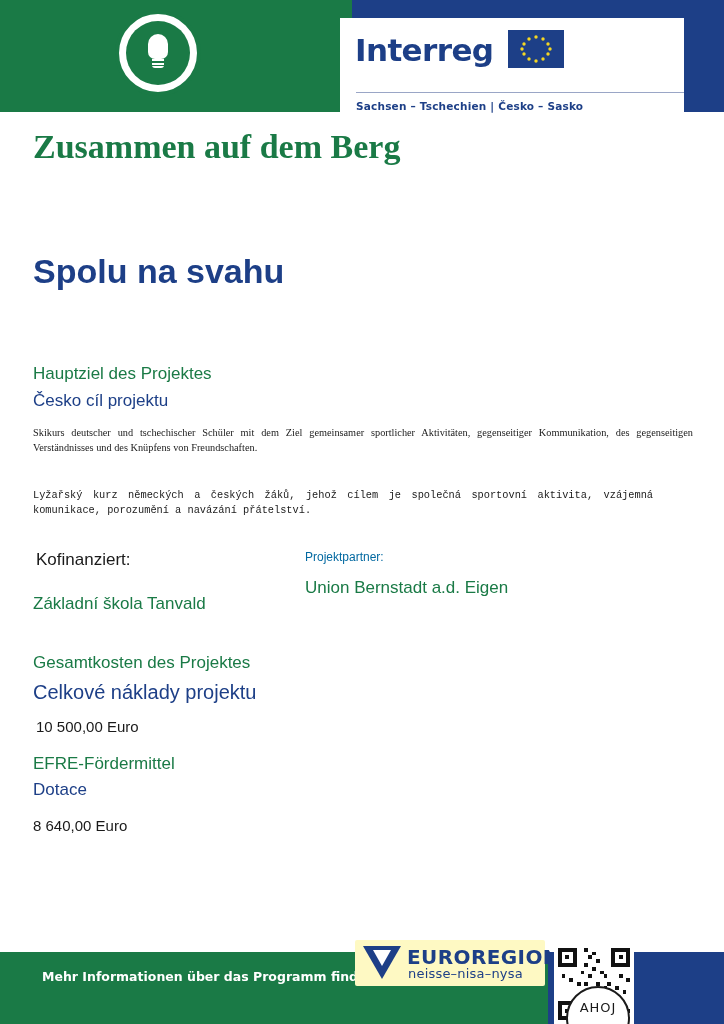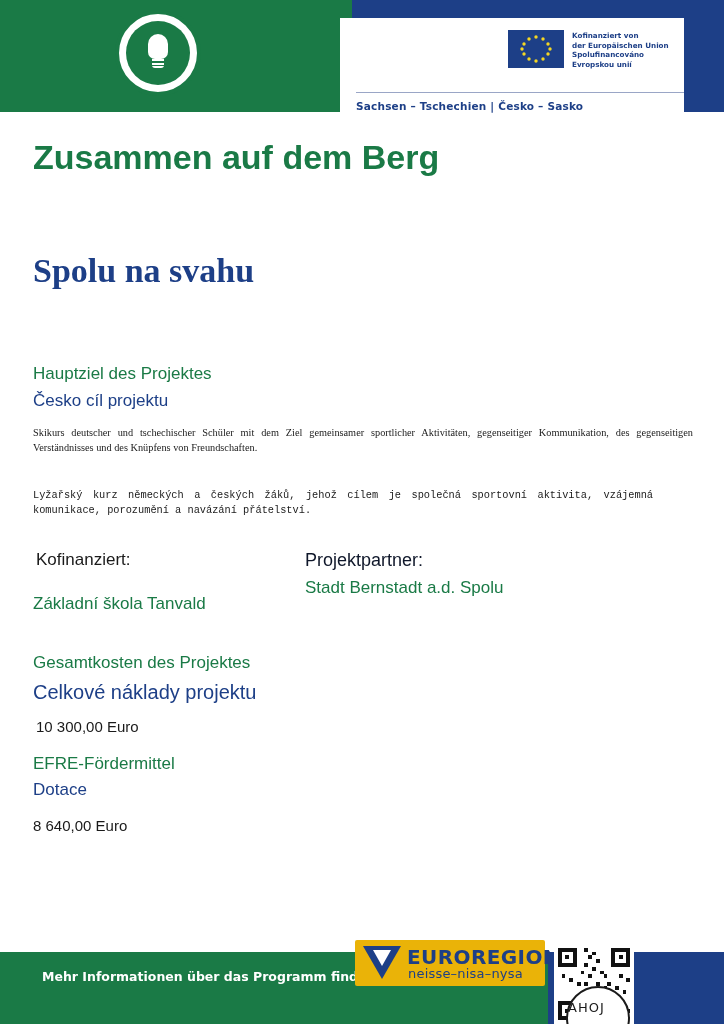--- a/index.html
+++ b/index.html
@@ -100,30 +100,30 @@
     position: absolute; top: 100px; left: 356px;
     font-size: 10.5px; font-weight: bold;
     color: #1d3f87;
     letter-spacing: 0.2px;
     font-family: "DejaVu Sans", sans-serif;
     text-align: center;
   }
 
   
   .title-de {
-    position: absolute; top: 138px; left: 33px;
+    position: absolute; top: 128px; left: 33px;
     font-size: 34px; font-weight: bold;
     color: #1a7a46;
-    font-family: Liberation Sans, sans-serif;
+    font-family: Liberation Serif, serif;
   }
   .title-cz {
     position: absolute; top: 252px; left: 33px;
     font-size: 34px; font-weight: bold;
     color: #1d3f87;
-    font-family: Liberation Serif, serif;
+    font-family: Liberation Sans, sans-serif;
   }
 
   
   .goal-de {
     position: absolute; top: 364px; left: 33px;
     font-size: 17px; color: #1a7a46;
   }
   .goal-cz {
     position: absolute; top: 391px; left: 33px;
     font-size: 17px; color: #1d3f87;
@@ -149,21 +149,21 @@
   .lead-label {
     position: absolute; top: 550px; left: 36px;
     font-size: 17px; color: #1a1a1a;
   }
   .lead-value {
     position: absolute; top: 578px; left: 33px;
     font-size: 17px; color: #1a7a46; margin-top: 16px;
   }
   .partner-label {
     position: absolute; top: 550px; left: 305px;
-    font-size: 18px; color: #0f172a;
+    font-size: 12px; color: #0369a1;
   }
   .partner-value {
     position: absolute; top: 578px; left: 305px;
     font-size: 17px; color: #1a7a46;
   }
 
   
   .costs-de {
     position: absolute; top: 653px; left: 33px;
     font-size: 17px; color: #1a7a46;
@@ -206,21 +206,21 @@
     font-family: "DejaVu Sans", sans-serif;
   }
   .footer-line2 {
     position: absolute; bottom: 19px; left: 42px;
     font-size: 12.5px; font-weight: bold; color: #ffffff;
     font-family: "DejaVu Sans", sans-serif;
   }
   .euroregion {
     position: absolute; bottom: 38px; left: 355px;
     width: 190px; height: 46px;
-    background: #eab308;
+    background: #fef9c3;
     border-radius: 2px;
     text-decoration: underline;
   }
   .er-triangle {
     position: absolute; top: 6px; left: 8px;
     width: 0; height: 0;
     border-left: 19px solid transparent;
     border-right: 19px solid transparent;
     border-top: 33px solid #1d3f87;
   }
@@ -251,20 +251,21 @@
   .qr canvas, .qr svg { display: block; }
   .ahoj {
     position: absolute; bottom: -26px; left: 566px;
     width: 64px; height: 64px;
     border-radius: 50%;
     background: #ffffff;
     border: 2px solid #1a1a1a;
   }
   .ahoj-text {
     position: absolute; top: 12px; left: 0; width: 100%;
+    text-align: center;
     font-size: 13px; letter-spacing: 1px;
     color: #1a1a1a;
     font-family: "DejaVu Sans", sans-serif;
   }
 </style>
 </head>
 <body>
 
 <div class="page">
 
@@ -275,65 +276,62 @@
 
     <div class="logo">
       <div class="logo-inner">
         <div class="bulb"></div>
         <div class="bulb-base"></div>
         <div class="bulb-line" style="top:40px;"></div>
         <div class="bulb-line" style="top:43.5px;"></div>
       </div>
     </div>
 
+    <div class="interreg">Interreg</div>
 
     <div class="eu-flag">
       <svg class="eu-stars" viewBox="0 0 56 38" xmlns="http://www.w3.org/2000/svg">
         <g fill="#f5d723">
           <circle cx="28" cy="7" r="1.7"></circle>
           <circle cx="35" cy="9" r="1.7"></circle>
           <circle cx="40" cy="14" r="1.7"></circle>
           <circle cx="42" cy="19" r="1.7"></circle>
           <circle cx="40" cy="24" r="1.7"></circle>
           <circle cx="35" cy="29" r="1.7"></circle>
           <circle cx="28" cy="31" r="1.7"></circle>
           <circle cx="21" cy="29" r="1.7"></circle>
           <circle cx="16" cy="24" r="1.7"></circle>
           <circle cx="14" cy="19" r="1.7"></circle>
           <circle cx="16" cy="14" r="1.7"></circle>
           <circle cx="21" cy="9" r="1.7"></circle>
         </g>
       </svg>
     </div>
 
-    <div class="eu-funding" style="white-space:pre-line;">Kofinanziert von
-der Europäischen Union
-Spolufinancováno
-Evropskou unií</div>
 
     <div class="divider-line"></div>
     <div class="interreg-sub">Sachsen – Tschechien | Česko – Sasko</div>
   </div>
 
   <h1 class="title-de">Zusammen auf dem Berg</h1>
   <h1 class="title-cz">Spolu na svahu</h1>
 
   <div class="goal-de">Hauptziel des Projektes</div>
   <div class="goal-cz">Česko cíl projektu</div>
   <p class="para-de">Skikurs deutscher und tschechischer Schüler mit dem Ziel gemeinsamer sportlicher Aktivitäten, gegenseitiger Kommunikation, des gegenseitigen Verständnisses und des Knüpfens von Freundschaften.</p>
   <p class="para-cz">Lyžařský kurz německých a českých žáků, jehož cílem je společná sportovní aktivita, vzájemná komunikace, porozumění a navázání přátelství.</p>
 
   <div class="lead-label">Kofinanziert:</div>
   <div class="lead-value">Základní škola Tanvald</div>
   <div class="partner-label">Projektpartner:</div>
-  <div class="partner-value">Stadt Bernstadt a.d. Spolu</div>
+  <div class="partner-value">Union Bernstadt a.d. Eigen</div>
 
   <div class="costs-de">Gesamtkosten des Projektes</div>
   <div class="costs-cz">Celkové náklady projektu</div>
-  <div class="costs-value">10 300,00 Euro</div>
+  <div class="costs-value">10 500,00 Euro</div>
   <div class="efre-de">EFRE-Fördermittel</div>
   <div class="efre-cz">Dotace</div>
   <div class="efre-value">8 640,00 Euro</div>
 
   <div class="footer-band"></div>
   <div class="footer-blue"></div>
   <div class="footer-line1">Mehr Informationen über das Programm finden</div>
 
   <div class="euroregion">
     <div class="er-triangle"></div>

